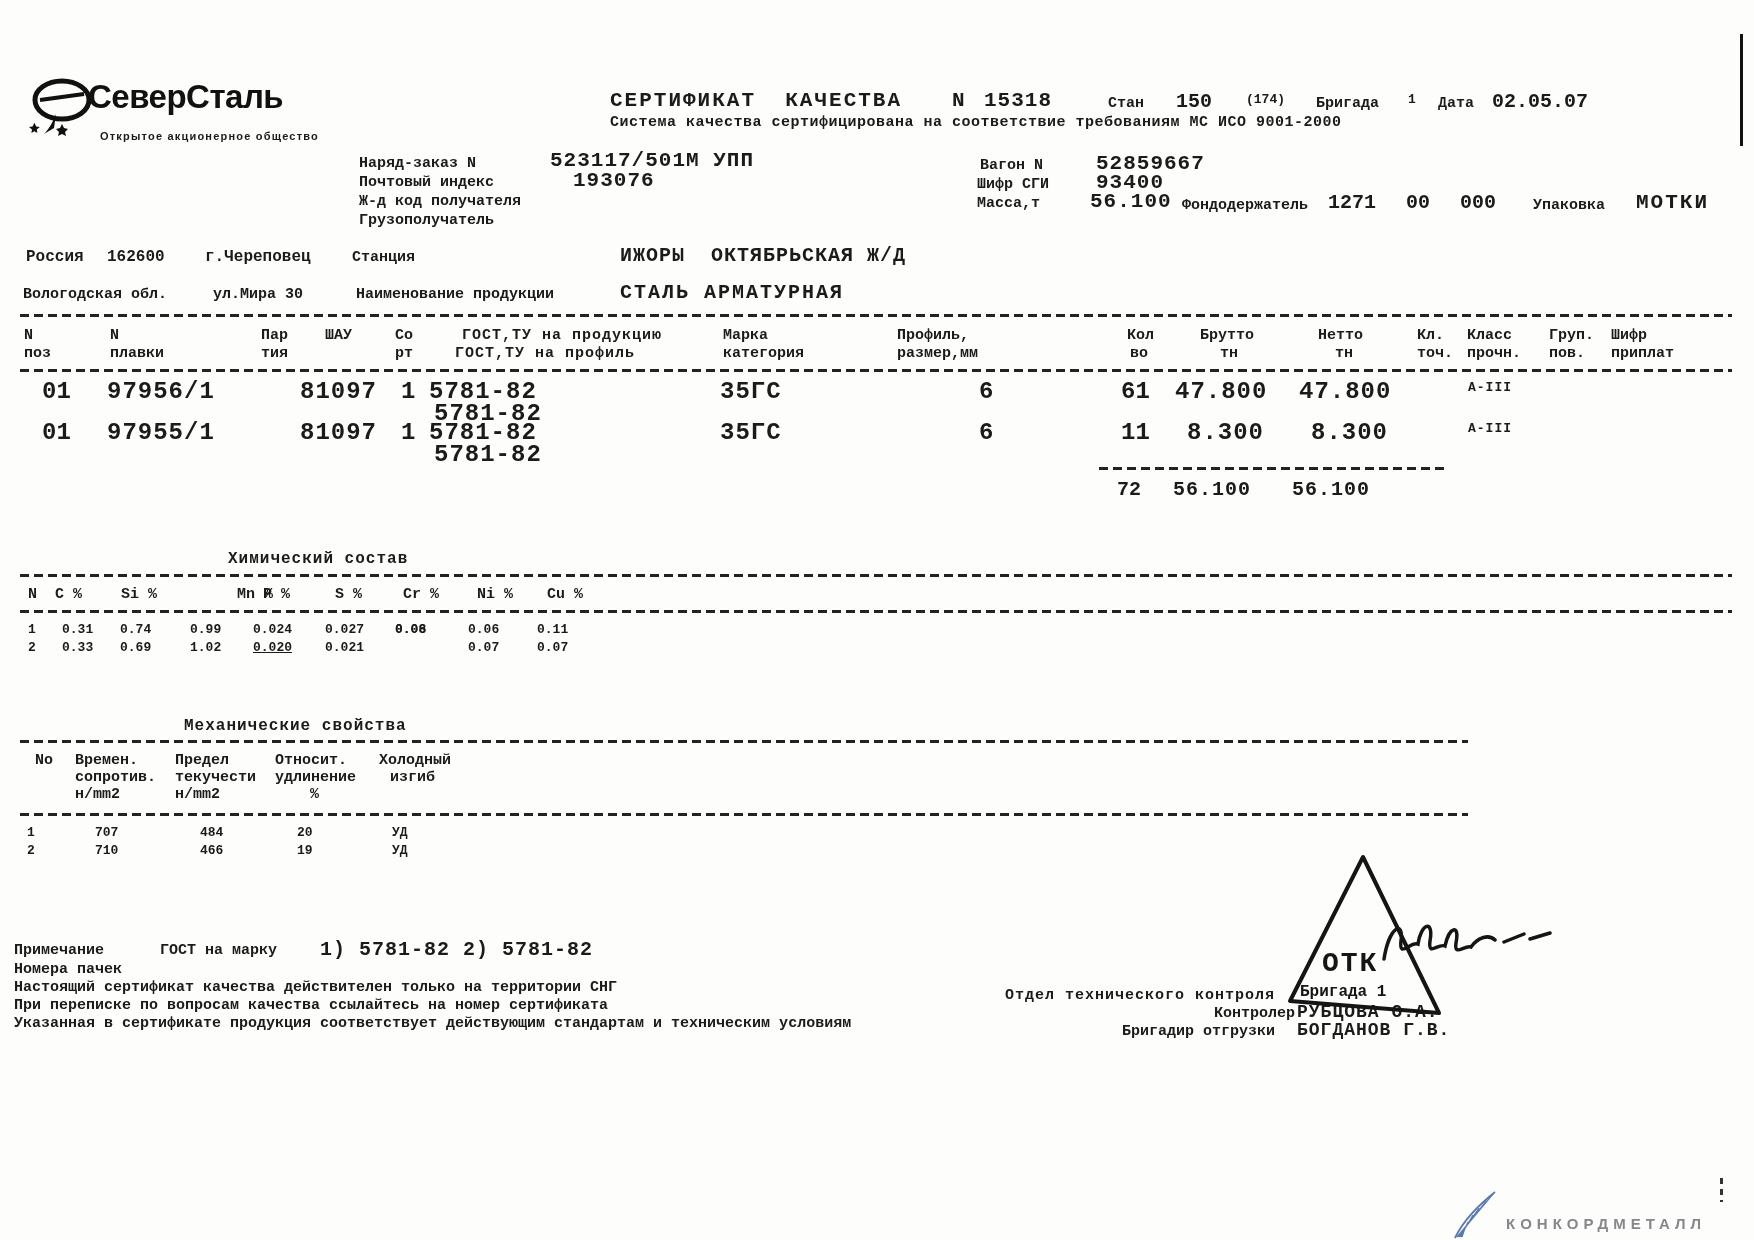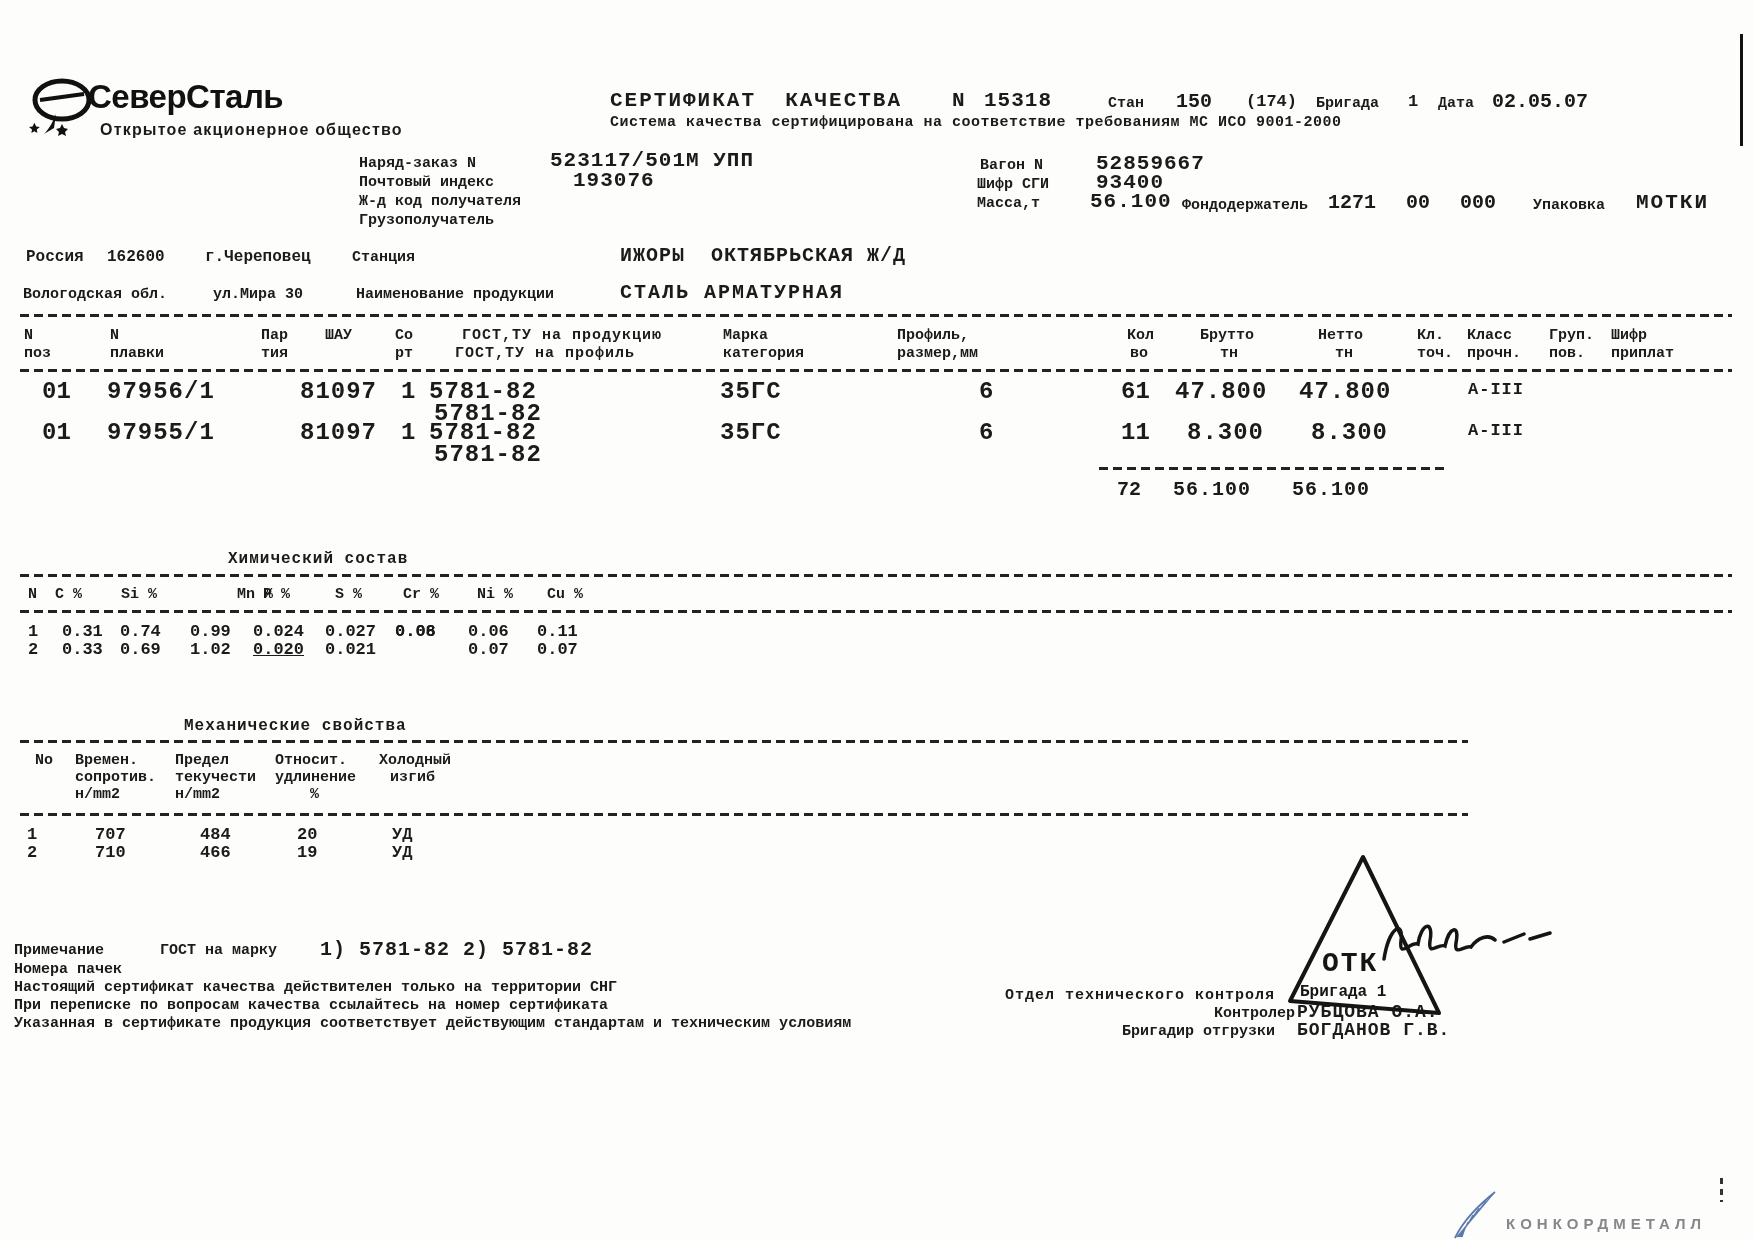--- a/index.html
+++ b/index.html
@@ -1,23 +1,23 @@
 <!DOCTYPE html>
 <html><head>
 <meta charset="utf-8">
 <style>
   html,body{margin:0;padding:0;}
   body{width:1754px;height:1240px;position:relative;background:#fdfdfc;overflow:hidden;}
   .t{position:absolute;white-space:pre;font-family:"Liberation Mono","DejaVu Sans Mono",monospace;
      color:#1b1b1b;font-weight:700;line-height:1.05;}
   .sans{font-family:"Liberation Sans","DejaVu Sans",sans-serif;}
-  .f12{font-size:16px;}
+  .f12{font-size:11px;margin-top:9px;}
   .f15{font-size:15px;}
   .f16{font-size:16px;}
-  .f17{font-size:17px;}
+  .f17{font-size:13px;}
   .f19{font-size:24px;}
   .f20{font-size:20px;}
   .f21{font-size:21px;}
   .ls1{letter-spacing:1px;}
   .ls2{letter-spacing:2px;}
   .ls5{letter-spacing:5px;}
   .ws16{word-spacing:18px;}
   .company{font-size:33px;font-weight:800;letter-spacing:-0.5px;color:#111;}
   .grey{color:#85878a;font-weight:700;}
   .dash{position:absolute;height:3px;

